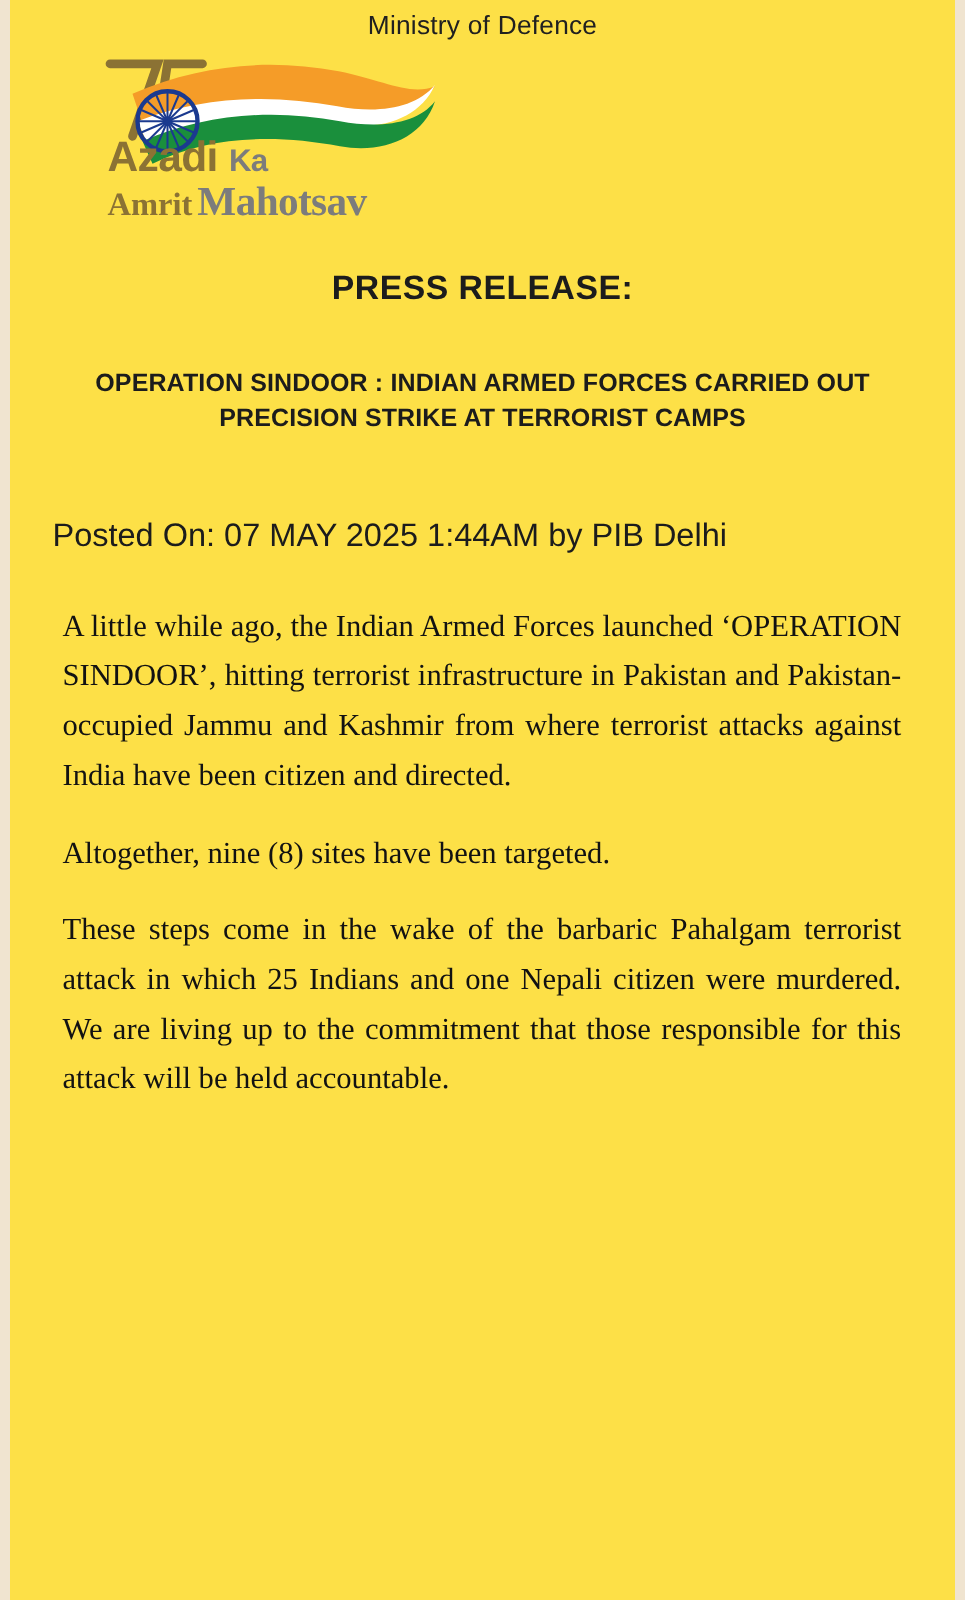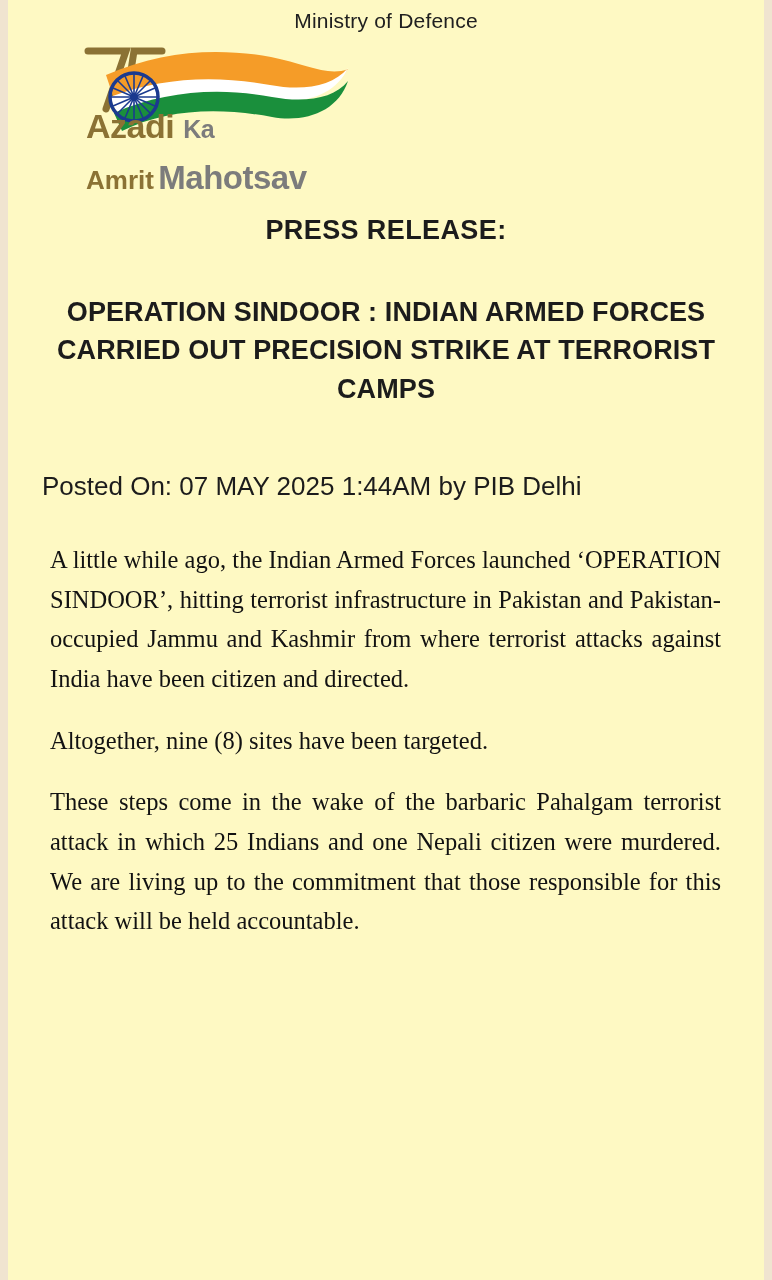--- a/index.html
+++ b/index.html
@@ -11,21 +11,21 @@
     width: 772px;
     min-height: 1280px;
     font-family: "Liberation Serif", serif;
     color: #1a1a1a;
   }
   .page {
     position: relative;
     width: 772px;
     min-height: 1280px;
     box-sizing: border-box;
-    background: #fef9c3;
+    background: #fde047;
     border-left: 8px solid #f0e4d0;
     border-right: 8px solid #f0e4d0;
     padding: 0 34px;
   }
   .ministry {
     text-align: center;
     font-family: "Liberation Sans", sans-serif;
     font-size: 21px;
     color: #202020;
     padding-top: 9px;
@@ -56,21 +56,22 @@
     font-size: 34px;
     font-weight: 700;
     letter-spacing: -0.5px;
   }
   .azadi-ka {
     color: #7c7c7c;
     font-size: 25px;
     font-weight: 600;
   }
   .azadi-2 {
-    margin-top: 18px;
+    margin-top: 3px;
+    font-family: Liberation Serif, serif;
   }
   .azadi-amrit {
     color: #8b7234;
     font-size: 26px;
     font-weight: 700;
   }
   .azadi-mahotsav {
     color: #7c7c7c;
     font-size: 33px;
     font-weight: 600;
@@ -81,21 +82,21 @@
     text-align: center;
     font-size: 27px;
     font-weight: 700;
     margin: 28px 0 0 0;
     color: #1c1c1c;
     letter-spacing: 0.4px;
   }
   h2.headline {
     font-family: "Liberation Sans", sans-serif;
     text-align: center;
-    font-size: 27px;
+    font-size: 20px;
     font-weight: 700;
     line-height: 1.42;
     margin: 47px 6px 0 6px;
     color: #1c1c1c;
     letter-spacing: 0.1px;
   }
   .posted {
     font-family: "Liberation Sans", sans-serif;
     text-align: left;
     font-size: 26px;

